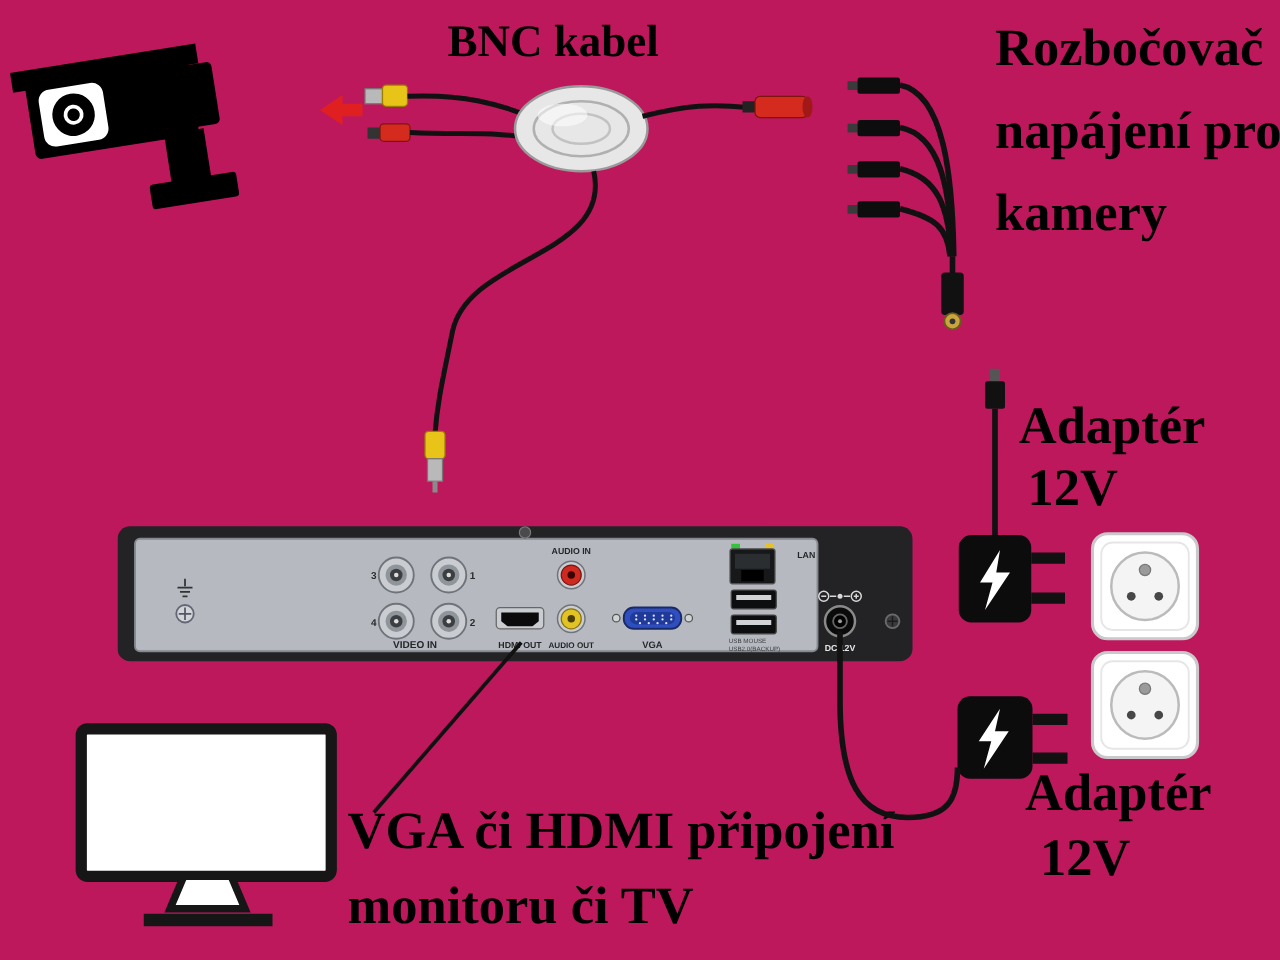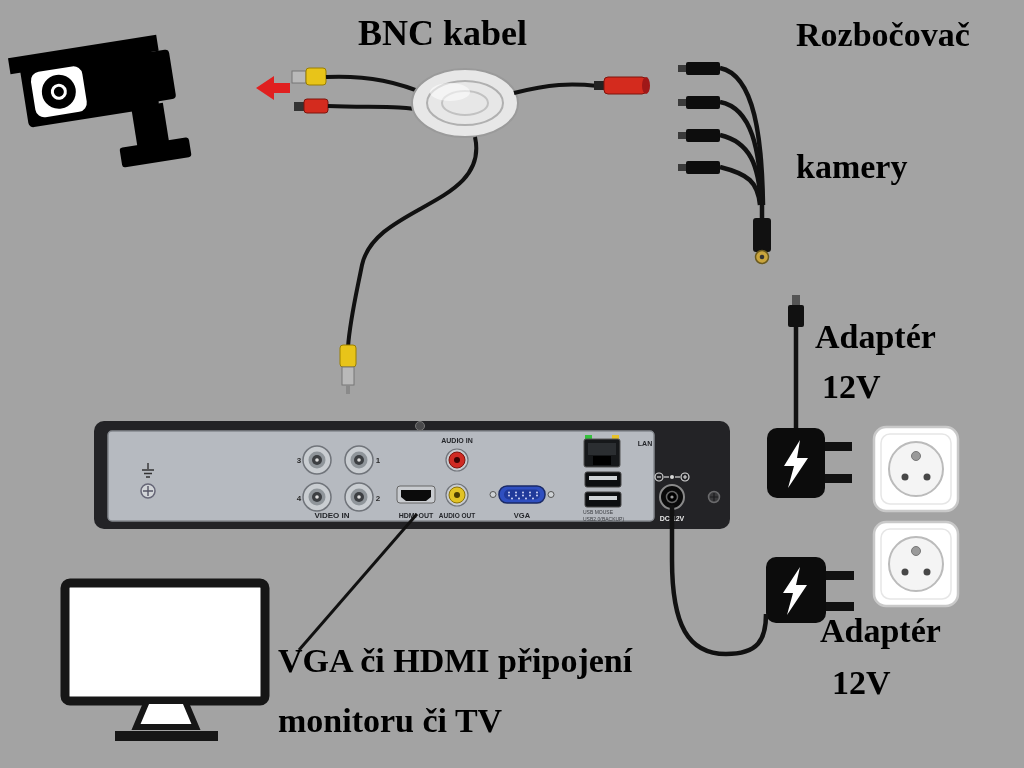--- a/index.html
+++ b/index.html
@@ -1,18 +1,18 @@
 <!DOCTYPE html>
 <html><head>
 <meta charset="utf-8">
 <style>
   html,body{margin:0;padding:0;background:#fff;}
-  .canvas{position:relative;width:1024px;height:768px;background:#a3a3a3;overflow:hidden;
+  .canvas{position:relative;width:1024px;height:768px;background:#be185d;overflow:hidden;
           font-family:"Liberation Serif","DejaVu Serif",serif;}
-  .big-label{position:absolute;font-weight:700;font-size:34px;color:#000;white-space:nowrap;line-height:1.1;}
+  .big-label{position:absolute;font-weight:700;font-size:42px;color:#000;white-space:nowrap;line-height:1.1;}
   .abs{position:absolute;}
   svg text{font-family:"Liberation Sans","DejaVu Sans",sans-serif;}
 </style>
 </head>
 <body>
 
 <div class="canvas">
 
   <svg class="abs" style="left:8px;top:22px;" width="215" height="175" viewBox="0 0 215 175">
     <g transform="rotate(-9 95 80)">
@@ -53,20 +53,21 @@
     <ellipse cx="396" cy="30.5" rx="4" ry="8.5" fill="#a01818"></ellipse>
 
     <path d="M225,82 C240,150 125,150 112,210 C105,245 100,265 98,292" fill="none" stroke="#111" stroke-width="4"></path>
 
     <rect x="90" y="290" width="16" height="22" rx="3" fill="#e8c419" stroke="#9a7f00" stroke-width="1"></rect>
     <rect x="92" y="312" width="12" height="18" fill="#b9b9b9" stroke="#777" stroke-width="1"></rect>
     <rect x="96" y="330" width="4" height="9" fill="#8a8a8a"></rect>
   </svg>
 
   <div class="big-label" style="left:796px;top:16px;">Rozbočovač</div>
+  <div class="big-label" style="left:796px;top:82px;">napájení pro</div>
   <div class="big-label" style="left:796px;top:148px;text-align:center;">kamery</div>
 
   <svg class="abs" style="left:660px;top:50px;" width="140" height="230" viewBox="0 0 140 230">
     <g fill="#0d0d0d">
       <rect x="18" y="15" width="8" height="7" fill="#3a3a3a"></rect>
         <rect x="26" y="12" width="34" height="13" rx="2"></rect>
       <rect x="18" y="49" width="8" height="7" fill="#3a3a3a"></rect>
         <rect x="26" y="46" width="34" height="13" rx="2"></rect>
       <rect x="18" y="82" width="8" height="7" fill="#3a3a3a"></rect>
         <rect x="26" y="79" width="34" height="13" rx="2"></rect>

